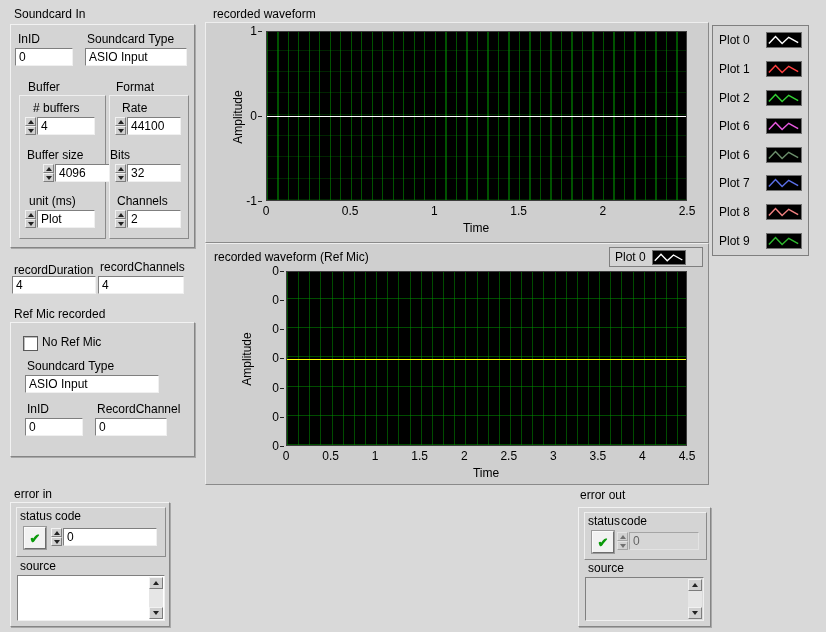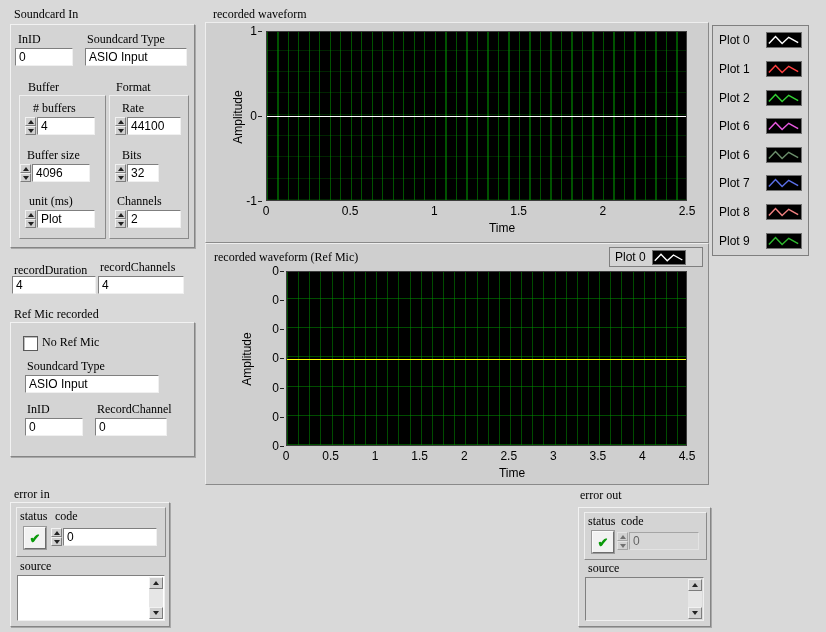--- a/index.html
+++ b/index.html
@@ -1,18 +1,18 @@
 <!DOCTYPE html>
 <html><head>
 <meta charset="utf-8">
 <style>
   html,body{margin:0;padding:0;}
   body{background:#d9d9d9;font-family:"Liberation Sans",sans-serif;font-size:12px;color:#000;}
   #app{position:relative;width:826px;height:632px;background:#d9d9d9;overflow:hidden;}
-  .lbl{position:absolute;white-space:nowrap;line-height:13px;font-family:Liberation Serif, serif;}
+  .lbl{position:absolute;white-space:nowrap;line-height:13px;}
   .panel{position:absolute;background:#d4d4d4;border:1px solid;border-color:#f2f2f2 #858585 #858585 #f2f2f2;box-shadow:1px 1px 0 #a8a8a8;}
   .subbox{position:absolute;background:#d4d4d4;border:1px solid;border-color:#efefef #8a8a8a #8a8a8a #efefef;text-align:center;}
   .inset{position:absolute;background:#fff;border:1px solid;border-color:#7f7f7f #f0f0f0 #f0f0f0 #7f7f7f;display:flex;align-items:center;padding:0 3px;box-sizing:border-box;}
   .spinfield{position:absolute;display:flex;height:18px;}
   .spin{width:11px;display:flex;flex-direction:column;margin-right:1px;}
   .sbtn{flex:1;background:#d0d0d0;border:1px solid;border-color:#f2f2f2 #7d7d7d #7d7d7d #f2f2f2;display:flex;align-items:center;justify-content:center;box-sizing:border-box;}
   .tri-up{width:0;height:0;border-left:3px solid transparent;border-right:3px solid transparent;border-bottom:4px solid #222;}
   .tri-down{width:0;height:0;border-left:3px solid transparent;border-right:3px solid transparent;border-top:4px solid #222;}
   .spinfield .val{flex:1;background:#fff;border:1px solid;border-color:#7f7f7f #f0f0f0 #f0f0f0 #7f7f7f;display:flex;align-items:center;padding:0 3px;box-sizing:border-box;}
   .dim{opacity:.55;}
@@ -31,21 +31,21 @@
   .plot2-grid{background-image:
       repeating-linear-gradient(90deg, rgba(0,150,0,.5) 0px, rgba(0,150,0,.5) 1px, transparent 1px, transparent 11.15px),
       repeating-linear-gradient(0deg, rgba(0,150,0,.5) 0px, rgba(0,150,0,.5) 1px, transparent 1px, transparent 29.2px);}
   .hline{position:absolute;left:0;right:0;top:50%;height:1px;}
   .yticks{position:absolute;display:flex;flex-direction:column;justify-content:space-between;align-items:flex-end;}
   .ytick{line-height:12px;}
   .ytick::after{content:"";display:inline-block;width:4px;height:1px;background:#222;margin-left:1px;vertical-align:3px;}
   .xticks{position:absolute;height:12px;}
   .xtick{position:absolute;top:0;transform:translateX(-50%);line-height:12px;}
   .ylab{position:absolute;width:70px;text-align:center;transform:rotate(-90deg);}
-  .xlab{position:absolute;transform:translateX(-50%);margin-left:26px;}
+  .xlab{position:absolute;transform:translateX(-50%);}
   .legend{position:absolute;background:#d4d4d4;border:1px solid #7f7f7f;display:flex;flex-direction:column;box-sizing:border-box;}
   .lrow{flex:1;display:flex;align-items:center;justify-content:space-between;padding:0 6px;}
   .licon{width:36px;height:16px;background:#000;border:1px solid #6f6f6f;box-sizing:border-box;}
   .licon svg{display:block;width:100%;height:100%;}
   .legend2{position:absolute;display:flex;align-items:center;gap:6px;background:#d4d4d4;border:1px solid #7f7f7f;padding:1px 5px;height:20px;box-sizing:border-box;}
 </style>
 </head>
 <body>
 
 <div id="app">
@@ -69,21 +69,21 @@
           <div class="sbtn">
               <i class="tri-up"></i>
             </div>
           <div class="sbtn">
               <i class="tri-down"></i>
             </div>
         </div>
         <div class="val">4</div>
       </div>
       <div class="lbl" style="left:7px;top:53px">Buffer size</div>
-      <div class="spinfield" style="left:0;top:68px;width:70px">
+      <div class="spinfield" style="left:23px;top:68px;width:70px">
         <div class="spin">
           <div class="sbtn">
               <i class="tri-up"></i>
             </div>
           <div class="sbtn">
               <i class="tri-down"></i>
             </div>
         </div>
         <div class="val">4096</div>
       </div>
@@ -108,22 +108,22 @@
         <div class="spin">
           <div class="sbtn">
               <i class="tri-up"></i>
             </div>
           <div class="sbtn">
               <i class="tri-down"></i>
             </div>
         </div>
         <div class="val">44100</div>
       </div>
-      <div class="lbl" style="left:12px;top:53px">Bits</div>
-      <div class="spinfield" style="left:5px;top:68px;width:44px">
+      <div class="lbl" style="left:0;top:53px">Bits</div>
+      <div class="spinfield" style="left:5px;top:68px;width:66px">
         <div class="spin">
           <div class="sbtn">
               <i class="tri-up"></i>
             </div>
           <div class="sbtn">
               <i class="tri-down"></i>
             </div>
         </div>
         <div class="val">32</div>
       </div>

